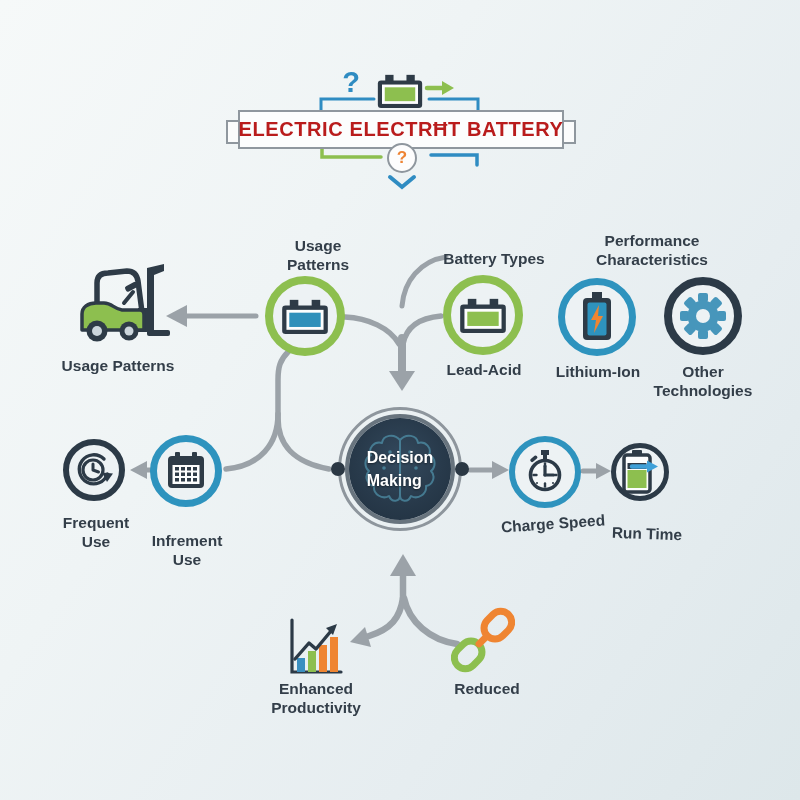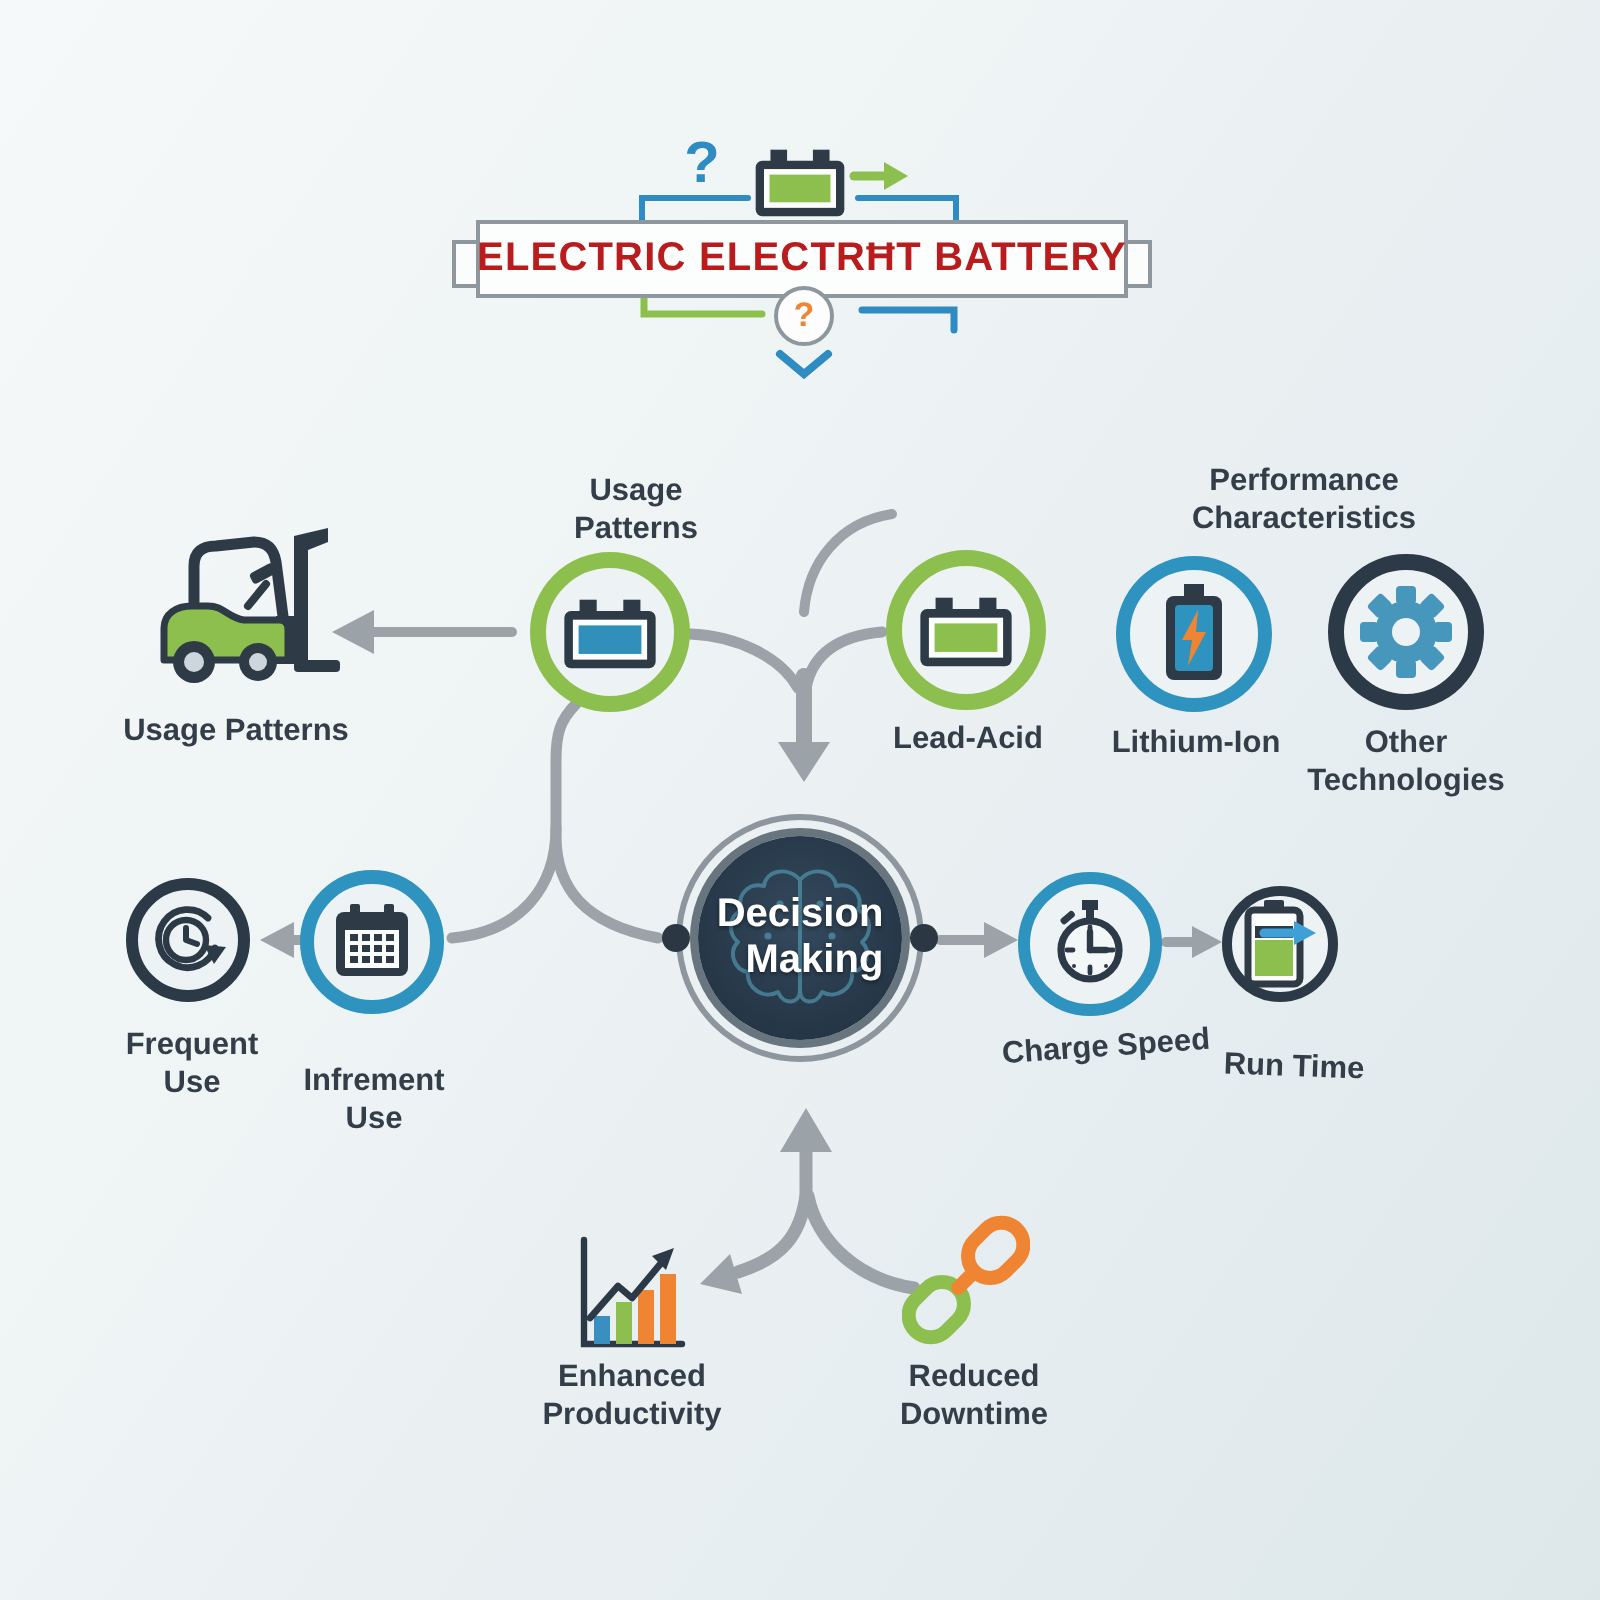--- a/index.html
+++ b/index.html
@@ -38,22 +38,22 @@
   .n-charge{left:509px;top:436px;width:72px;height:72px;border-width:6px;}
   .n-run{left:611px;top:443px;width:58px;height:58px;border-width:5px;}
   
   .dec-outer{left:338px;top:407px;width:124px;height:124px;border-radius:50%;
     border:3px solid #8e969d;box-sizing:border-box;z-index:2;}
   .dec-mid{left:345px;top:414px;width:110px;height:110px;border-radius:50%;
     border:4px solid #68747e;box-sizing:border-box;z-index:2;}
   .dec-core{left:349px;top:418px;width:102px;height:102px;border-radius:50%;z-index:2;
     background:radial-gradient(circle at 50% 42%,#344a5e 0%,#283a4b 55%,#20303f 100%);
     display:flex;align-items:center;justify-content:center;}
-  .dec-text{position:relative;z-index:2;color:#fff;font-size:20px;line-height:23px;font-weight:700;
-    text-align:right;text-shadow:0 1px 2px rgba(0,0,0,.45);}
+  .dec-text{position:relative;z-index:2;color:#fff;font-size:16px;line-height:23px;font-weight:700;
+    text-align:left;text-shadow:0 1px 2px rgba(0,0,0,.45);}
   .dec-brain{position:absolute;left:8px;top:8px;opacity:.6;z-index:1;}
   .dot{position:absolute;width:14px;height:14px;border-radius:50%;background:#2b3844;z-index:3;}
   
   .lbl{position:absolute;text-align:center;color:#333e49;font-weight:600;
     font-size:15.5px;line-height:19px;z-index:4;}
   .tilt-l{transform:rotate(-4deg);}
   .tilt-r{transform:rotate(2deg);}
   
   .fork-icon{left:70px;top:262px;z-index:2;}
   .chart-icon{left:283px;top:617px;z-index:2;}
@@ -292,20 +292,23 @@
         <rect x="21" y="44" width="22" height="30" rx="11" stroke="#8dbf4f" stroke-width="7" fill="none"></rect>
         <rect x="28.5" y="29" width="7" height="18" rx="3.5" fill="#ef8532"></rect>
       </g>
     </svg>
   </div>
 
   <div class="lbl" style="left:248px;top:236px;width:140px;">
     <div>Usage</div>
     <div>Patterns</div>
   </div>
+  <div class="lbl" style="left:424px;top:249px;width:140px;">
+    <div>Battery Types</div>
+  </div>
   <div class="lbl" style="left:577px;top:231px;width:150px;">
     <div>Performance</div>
     <div>Characteristics</div>
   </div>
   <div class="lbl" style="left:43px;top:356px;width:150px;">
     <div>Usage Patterns</div>
   </div>
   <div class="lbl" style="left:414px;top:360px;width:140px;">
     <div>Lead-Acid</div>
   </div>
@@ -329,16 +332,15 @@
   </div>
   <div class="lbl tilt-r" style="left:582px;top:524px;width:130px;">
     <div>Run Time</div>
   </div>
   <div class="lbl" style="left:241px;top:679px;width:150px;">
     <div>Enhanced</div>
     <div>Productivity</div>
   </div>
   <div class="lbl" style="left:412px;top:679px;width:150px;text-align:center;">
     <div>Reduced</div>
-    <div>Downtime</div>
   </div>
 
 </div>
 
 </body></html>

